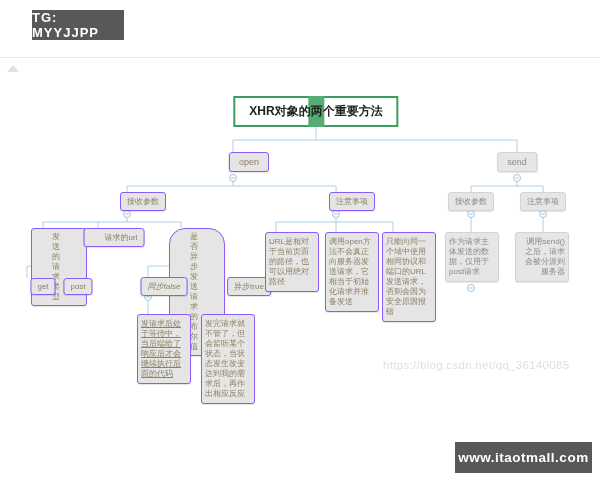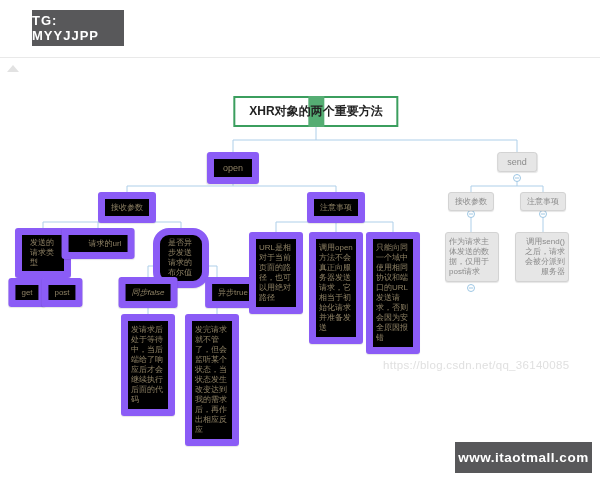--- a/index.html
+++ b/index.html
@@ -4,42 +4,42 @@
 <style>
   html,body{margin:0;padding:0;background:#fff;}
   .stage{
     position:relative;width:600px;height:480px;background:#ffffff;overflow:hidden;
     font-family:"Liberation Sans","DejaVu Sans",sans-serif;
   }
   .badge{
     position:absolute;background:#58585a;color:#ffffff;font-weight:bold;
     display:flex;align-items:center;justify-content:center;letter-spacing:1px;
   }
-  .badge-top{left:32px;top:10px;width:92px;height:36px;font-size:13px;}
+  .badge-top{left:32px;top:10px;width:92px;height:30px;font-size:13px;}
   .badge-bottom{left:455px;top:442px;width:137px;height:31px;font-size:13.5px;letter-spacing:.5px;}
   .divider{position:absolute;left:0;top:57px;width:600px;height:1px;background:#e9e9e9;}
   .chev{
     position:absolute;left:7px;top:65px;width:0;height:0;
     border-left:6px solid transparent;border-right:6px solid transparent;
     border-bottom:7px solid #e2e2e2;
   }
   .watermark{
     position:absolute;left:383px;top:359px;font-size:11.5px;color:#e0e0e0;
     letter-spacing:.3px;white-space:nowrap;
   }
   svg.wires{position:absolute;left:0;top:0;}
   .node{
     position:absolute;transform:translateX(-50%);box-sizing:border-box;
     border-radius:3px;box-shadow:0 1px 1px rgba(0,0,0,.10);
   }
-  .cream{background:#000000;border:7px solid #8b5cf6;color:#8e8164;}
+  .cream{background:#e5e5e5;border:1px solid #8b5cf6;color:#8e8164;margin-left:16px;}
   .gray{background:#e6e6e6;border:1px solid #d3d3d3;color:#8a8a8a;}
   .small{font-size:9px;padding:4px 9px;white-space:nowrap;}
   .tiny{font-size:8px;padding:3px 6px;white-space:nowrap;}
-  .multi{font-size:8px;line-height:10px;width:56px;padding:3px 8px;}
+  .multi{font-size:8px;line-height:10px;width:56px;padding:3px 20px;}
   .desc{font-size:8px;line-height:10px;width:54px;padding:4px 3px;}
   .title-node{
     position:absolute;left:316px;top:96px;transform:translateX(-50%);
     background:#ffffff;border:2px solid #3b9e5e;color:#222;
     font-size:12px;font-weight:bold;padding:5px 14px;white-space:nowrap;
   }
   .title-node .stripe{
     position:absolute;left:50%;transform:translateX(-50%);
     top:-2px;bottom:-2px;width:16px;background:#55ad73;
   }
@@ -117,21 +117,21 @@
 
   <div class="node cream multi" style="left:43px;top:228px;">发送的请求类型</div>
   <div class="node cream tiny" style="left:98px;top:228px;padding-left:20px;">请求的url</div>
   <div class="node cream multi" style="left:181px;top:228px;border-radius:16px;">是否异步发送请求的布尔值</div>
 
   <div class="node cream tiny" style="left:27px;top:278px;">get</div>
   <div class="node cream tiny" style="left:62px;top:278px;">post</div>
   <div class="node cream tiny" style="left:148px;top:277px;font-style:italic;">同步false</div>
   <div class="node cream tiny" style="left:233px;top:277px;">异步true</div>
 
-  <div class="node cream desc" style="left:148px;top:314px;">发请求后处于等待中，当后端给了响应后才会继续执行后面的代码</div>
+  <div class="node cream desc" style="left:148px;top:314px;text-decoration:underline;">发请求后处于等待中，当后端给了响应后才会继续执行后面的代码</div>
   <div class="node cream desc" style="left:212px;top:314px;">发完请求就不管了，但会监听某个状态，当状态发生改变达到我的需求后，再作出相应反应</div>
 
   <div class="node cream desc" style="left:276px;top:232px;">URL是相对于当前页面的路径，也可以用绝对路径</div>
   <div class="node cream desc" style="left:336px;top:232px;">调用open方法不会真正向服务器发送请求，它相当于初始化请求并准备发送</div>
   <div class="node cream desc" style="left:393px;top:232px;">只能向同一个域中使用相同协议和端口的URL发送请求，否则会因为安全原因报错</div>
 
   <div class="node gray desc" style="left:472px;top:232px;">作为请求主体发送的数据，仅用于post请求</div>
   <div class="node gray desc" style="left:542px;top:232px;text-align:right;">调用send()之后，请求会被分派到服务器</div>
 
   <div class="watermark">https://blog.csdn.net/qq_36140085</div>

